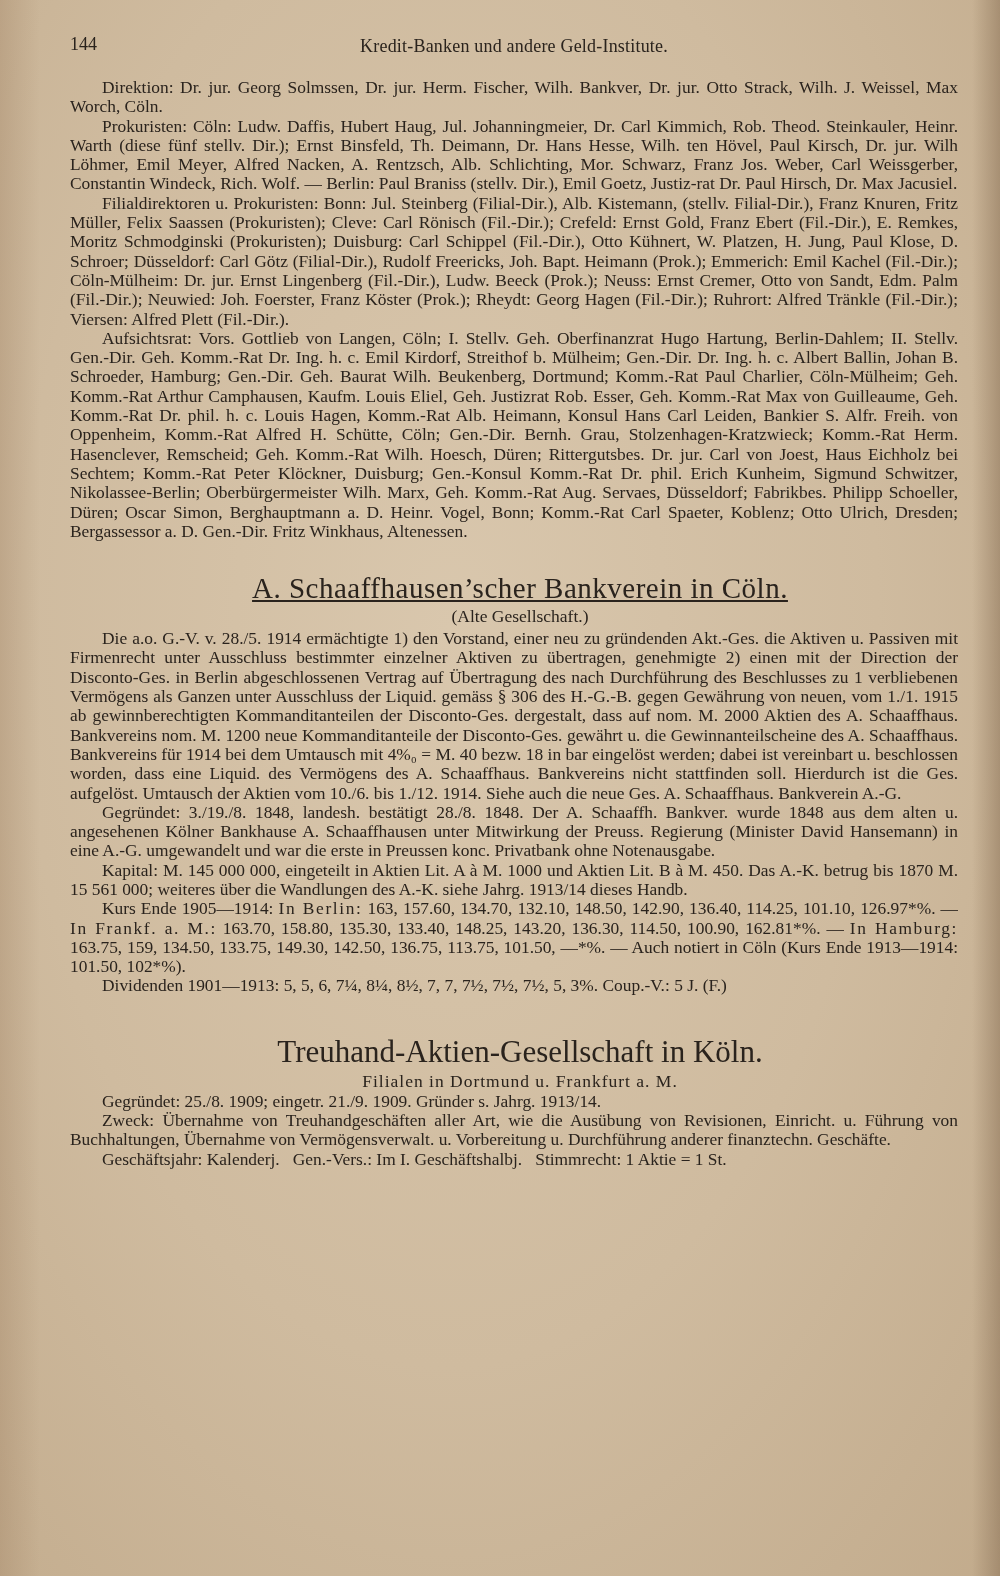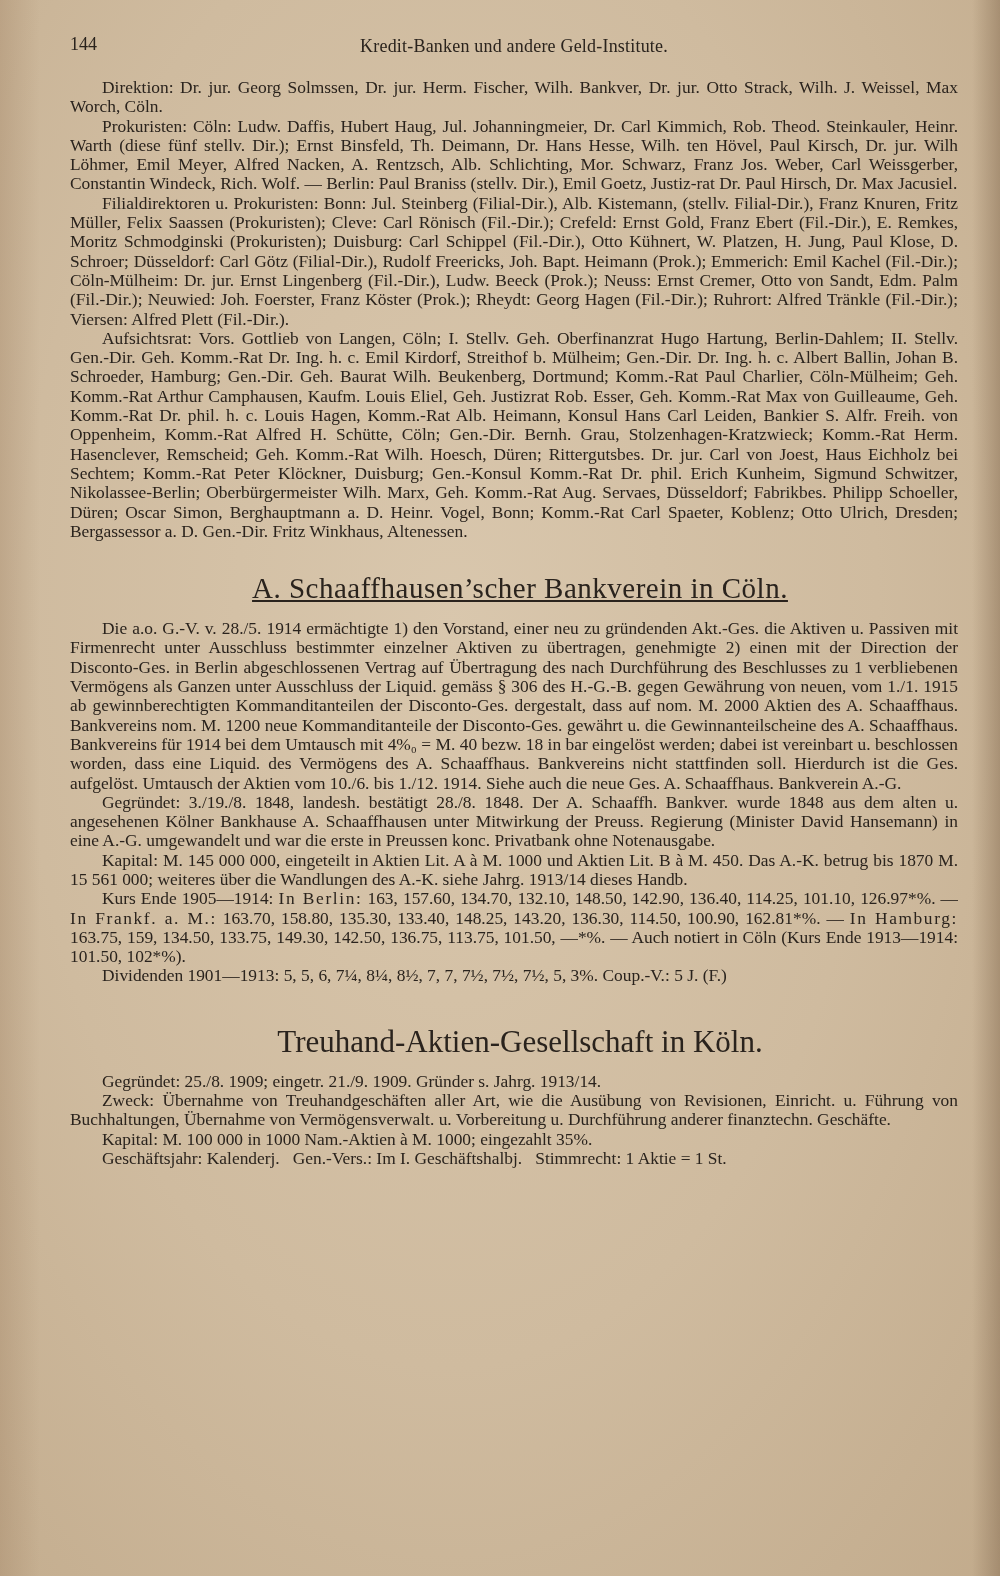--- a/index.html
+++ b/index.html
@@ -61,21 +61,22 @@
       <span>Bonn: Jul. Steinberg (Filial-Dir.), Alb. Kistemann, (stellv. Filial-Dir.), Franz Knuren, Fritz Müller, Felix Saassen (Prokuristen); Cleve: Carl Rönisch (Fil.-Dir.); Crefeld: Ernst Gold, Franz Ebert (Fil.-Dir.), E. Remkes, Moritz Schmodginski (Prokuristen); Duisburg: Carl Schippel (Fil.-Dir.), Otto Kühnert, W. Platzen, H. Jung, Paul Klose, D. Schroer; Düsseldorf: Carl Götz (Filial-Dir.), Rudolf Freericks, Joh. Bapt. Heimann (Prok.); Emmerich: Emil Kachel (Fil.-Dir.); Cöln-Mülheim: Dr. jur. Ernst Lingenberg (Fil.-Dir.), Ludw. Beeck (Prok.); Neuss: Ernst Cremer, Otto von Sandt, Edm. Palm (Fil.-Dir.); Neuwied: Joh. Foerster, Franz Köster (Prok.); Rheydt: Georg Hagen (Fil.-Dir.); Ruhrort: Alfred Tränkle (Fil.-Dir.); Viersen: Alfred Plett (Fil.-Dir.).</span>
     </p>
     <p class="para">
       <span class="lbl">Aufsichtsrat:</span>
       <span>Vors. Gottlieb von Langen, Cöln; I. Stellv. Geh. Oberfinanzrat Hugo Hartung, Berlin-Dahlem; II. Stellv. Gen.-Dir. Geh. Komm.-Rat Dr. Ing. h. c. Emil Kirdorf, Streithof b. Mülheim; Gen.-Dir. Dr. Ing. h. c. Albert Ballin, Johan B. Schroeder, Hamburg; Gen.-Dir. Geh. Baurat Wilh. Beukenberg, Dortmund; Komm.-Rat Paul Charlier, Cöln-Mülheim; Geh. Komm.-Rat Arthur Camphausen, Kaufm. Louis Eliel, Geh. Justizrat Rob. Esser, Geh. Komm.-Rat Max von Guilleaume, Geh. Komm.-Rat Dr. phil. h. c. Louis Hagen, Komm.-Rat Alb. Heimann, Konsul Hans Carl Leiden, Bankier S. Alfr. Freih. von Oppenheim, Komm.-Rat Alfred H. Schütte, Cöln; Gen.-Dir. Bernh. Grau, Stolzenhagen-Kratzwieck; Komm.-Rat Herm. Hasenclever, Remscheid; Geh. Komm.-Rat Wilh. Hoesch, Düren; Rittergutsbes. Dr. jur. Carl von Joest, Haus Eichholz bei Sechtem; Komm.-Rat Peter Klöckner, Duisburg; Gen.-Konsul Komm.-Rat Dr. phil. Erich Kunheim, Sigmund Schwitzer, Nikolassee-Berlin; Oberbürgermeister Wilh. Marx, Geh. Komm.-Rat Aug. Servaes, Düsseldorf; Fabrikbes. Philipp Schoeller, Düren; Oscar Simon, Berghauptmann a. D. Heinr. Vogel, Bonn; Komm.-Rat Carl Spaeter, Koblenz; Otto Ulrich, Dresden; Bergassessor a. D. Gen.-Dir. Fritz Winkhaus, Altenessen.</span>
     </p>
   </div>
 
   <div>
     <div class="sec-title">A. Schaaffhausen’scher Bankverein in Cöln.</div>
-    <div class="body-text" style="margin-top:14px">
+    <div class="sec-sub">(Alte Gesellschaft.)</div>
+    <div class="body-text" style="margin-top:2px">
       <p class="para">Die a.o. G.-V. v. 28./5. 1914 ermächtigte 1) den Vorstand, einer neu zu gründenden Akt.-Ges. die Aktiven u. Passiven mit Firmenrecht unter Ausschluss bestimmter einzelner Aktiven zu übertragen, genehmigte 2) einen mit der Direction der Disconto-Ges. in Berlin abgeschlossenen Vertrag auf Übertragung des nach Durchführung des Beschlusses zu 1 verbliebenen Vermögens als Ganzen unter Ausschluss der Liquid. gemäss § 306 des H.-G.-B. gegen Gewährung von neuen, vom 1./1. 1915 ab gewinnberechtigten Kommanditanteilen der Disconto-Ges. dergestalt, dass auf nom. M. 2000 Aktien des A. Schaaffhaus. Bankvereins nom. M. 1200 neue Kommanditanteile der Disconto-Ges. gewährt u. die Gewinnanteilscheine des A. Schaaffhaus. Bankvereins für 1914 bei dem Umtausch mit 4%₀ = M. 40 bezw. 18 in bar eingelöst werden; dabei ist vereinbart u. beschlossen worden, dass eine Liquid. des Vermögens des A. Schaaffhaus. Bankvereins nicht stattfinden soll. Hierdurch ist die Ges. aufgelöst. Umtausch der Aktien vom 10./6. bis 1./12. 1914. Siehe auch die neue Ges. A. Schaaffhaus. Bankverein A.-G.</p>
       <p class="para">
         <span class="lbl">Gegründet:</span>
         <span>3./19./8. 1848, landesh. bestätigt 28./8. 1848. Der A. Schaaffh. Bankver. wurde 1848 aus dem alten u. angesehenen Kölner Bankhause A. Schaaffhausen unter Mitwirkung der Preuss. Regierung (Minister David Hansemann) in eine A.-G. umgewandelt und war die erste in Preussen konc. Privatbank ohne Notenausgabe.</span>
       </p>
       <p class="para">
         <span class="lbl">Kapital:</span>
         <span>M. 145 000 000, eingeteilt in Aktien Lit. A à M. 1000 und Aktien Lit. B à M. 450. Das A.-K. betrug bis 1870 M. 15 561 000; weiteres über die Wandlungen des A.-K. siehe Jahrg. 1913/14 dieses Handb.</span>
       </p>
       <p class="para">
@@ -93,32 +94,29 @@
       </p>
       <p class="para">
         <span class="lbl">Dividenden 1901—1913:</span>
         <span>5, 5, 6, 7¼, 8¼, 8½, 7, 7, 7½, 7½, 7½, 5, 3%. Coup.-V.: 5 J. (F.)</span>
       </p>
     </div>
   </div>
 
   <div>
     <div class="sec-title2">Treuhand-Aktien-Gesellschaft in Köln.</div>
-    <div class="body-text" style="margin-top:12px">
+    <div class="sec-sub2">Filialen in Dortmund u. Frankfurt a. M.</div>
+    <div class="body-text" style="margin-top:0">
       <p class="para">
         <span class="lbl">Gegründet:</span>
         <span>25./8. 1909; eingetr. 21./9. 1909. Gründer s. Jahrg. 1913/14.</span>
       </p>
       <p class="para">
         <span class="lbl">Zweck:</span>
         <span>Übernahme von Treuhandgeschäften aller Art, wie die Ausübung von Revisionen, Einricht. u. Führung von Buchhaltungen, Übernahme von Vermögensverwalt. u. Vorbereitung u. Durchführung anderer finanztechn. Geschäfte.</span>
-      </p>
-      <p class="para">
-        <span class="lbl">Kapital:</span>
-        <span>M. 100 000 in 1000 Nam.-Aktien à M. 1000; eingezahlt 35%.</span>
       </p>
       <p class="para">
         <span class="lbl">Geschäftsjahr:</span>
         <span>Kalenderj.</span>
         &nbsp;
         <span class="lbl">Gen.-Vers.:</span>
         <span>Im I. Geschäftshalbj.</span>
         &nbsp;
         <span class="lbl">Stimmrecht:</span>
         <span>1 Aktie = 1 St.</span>

